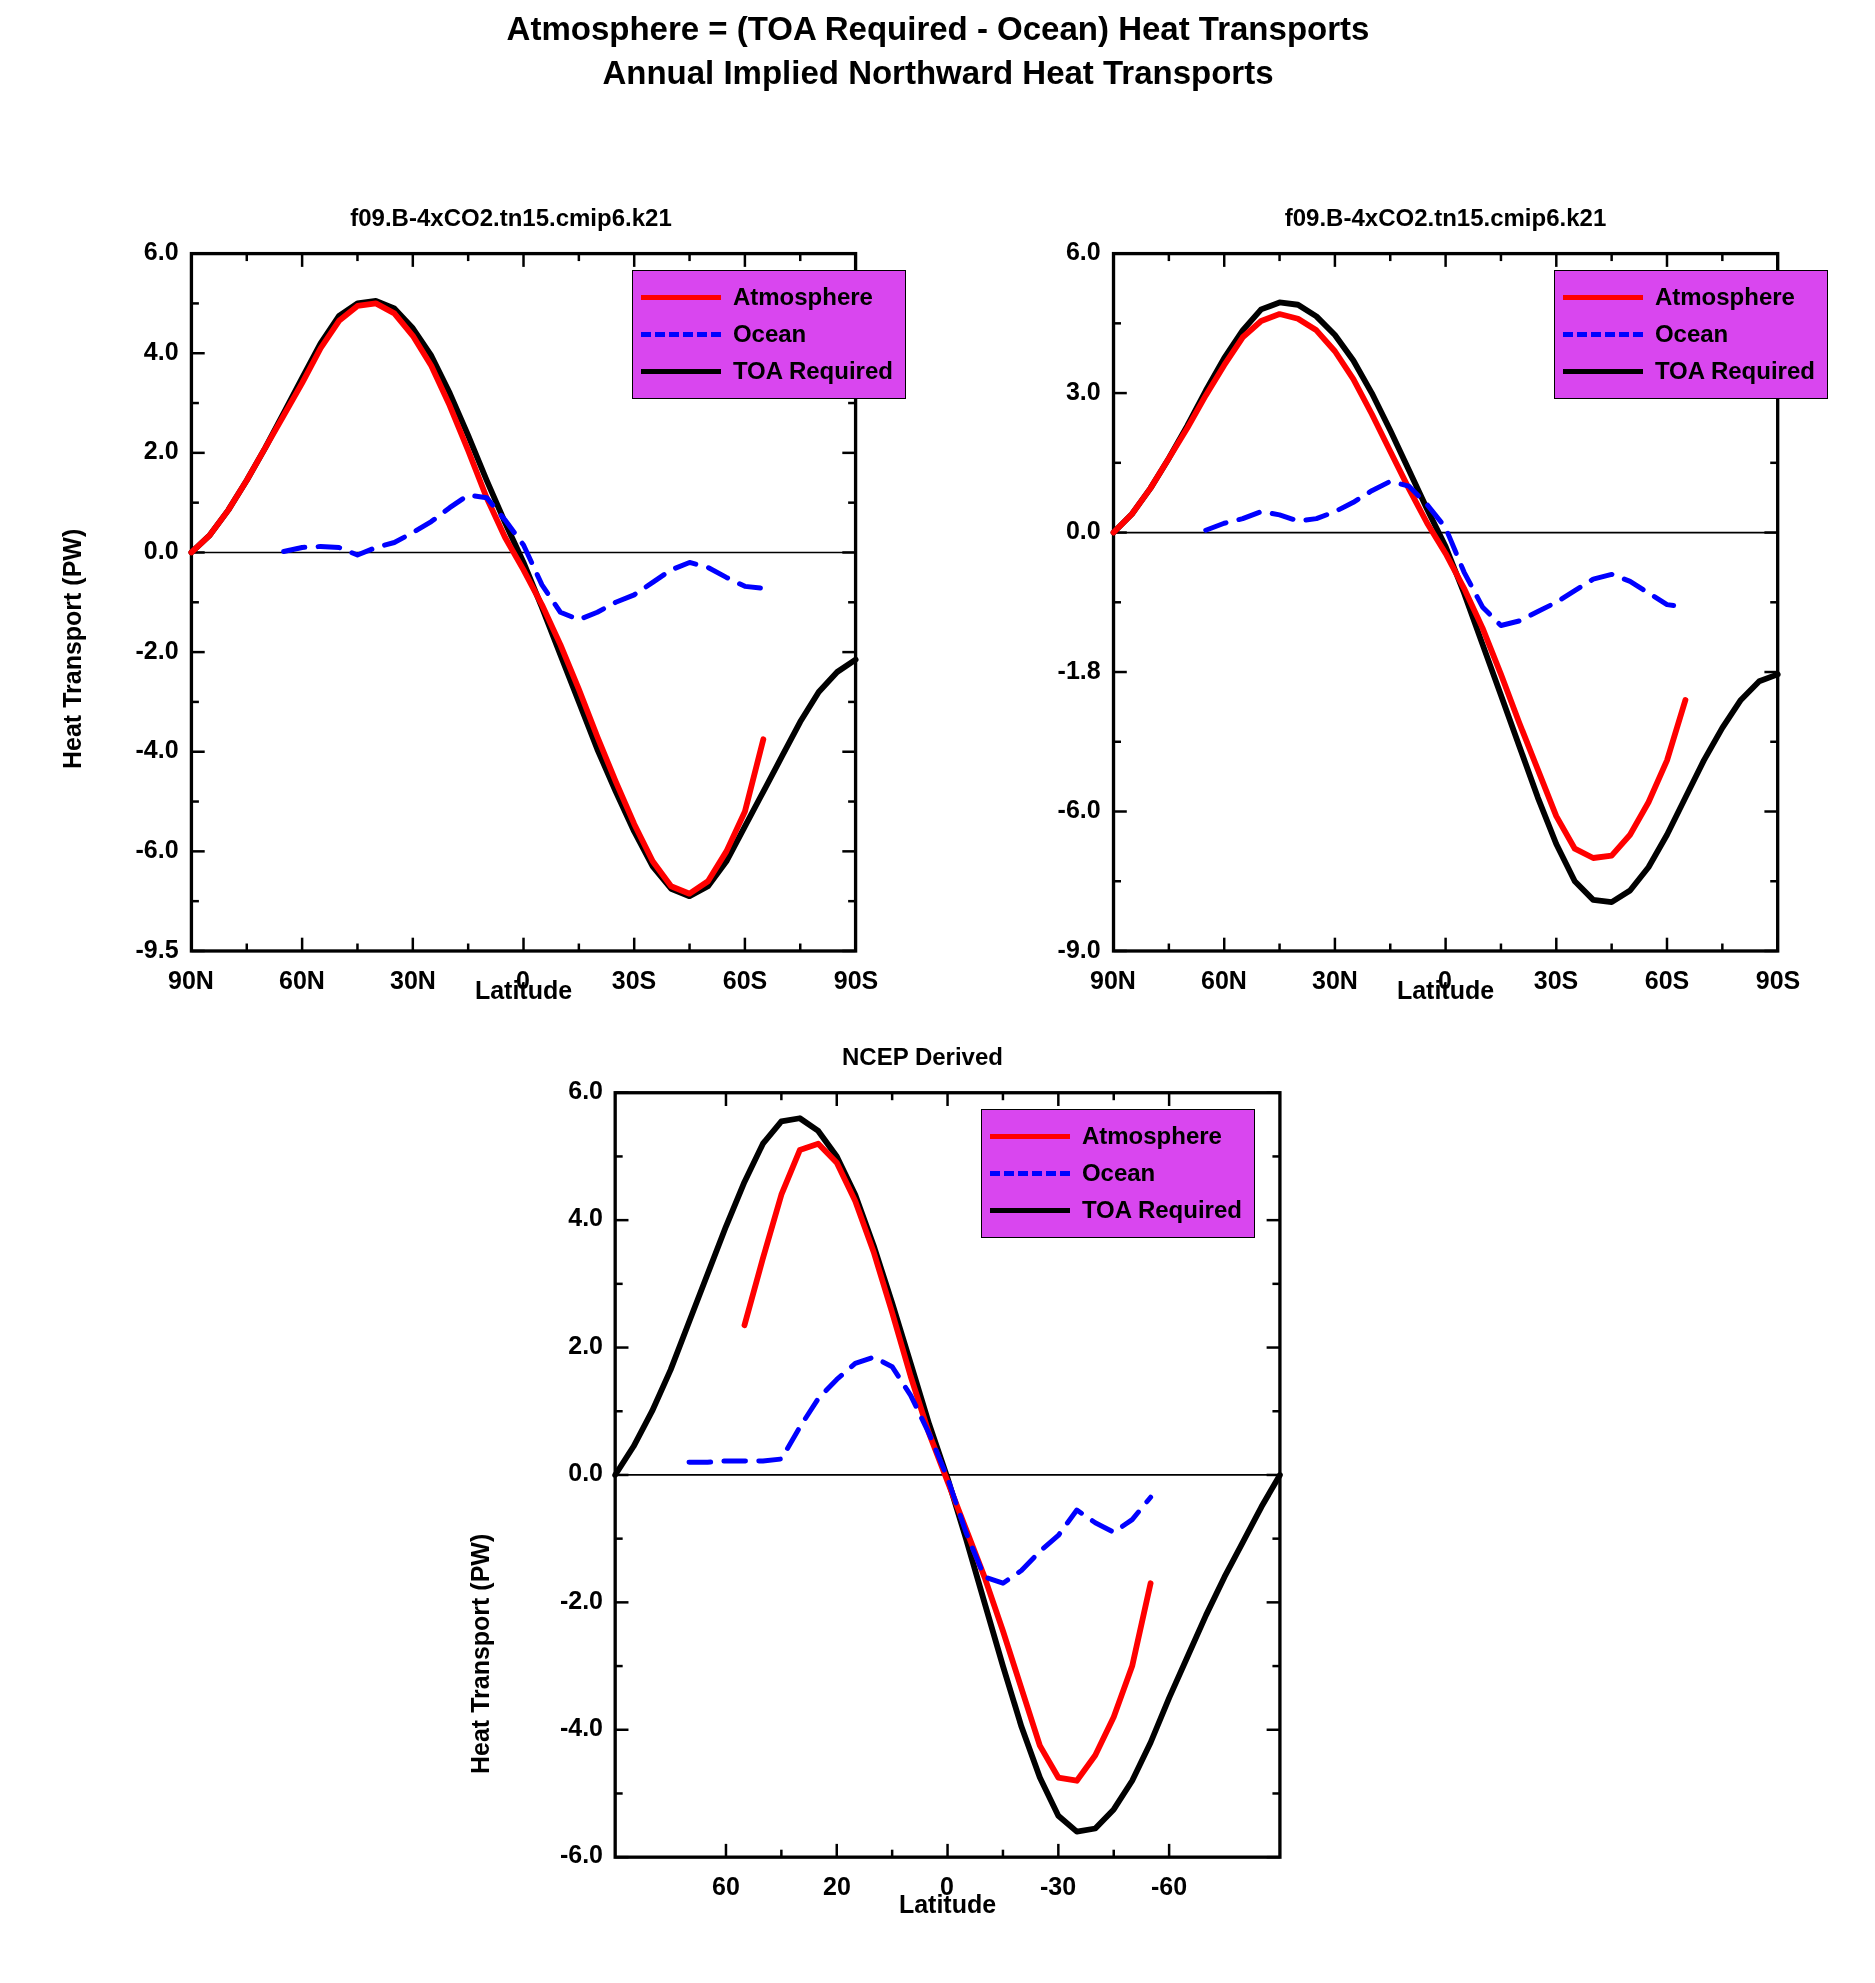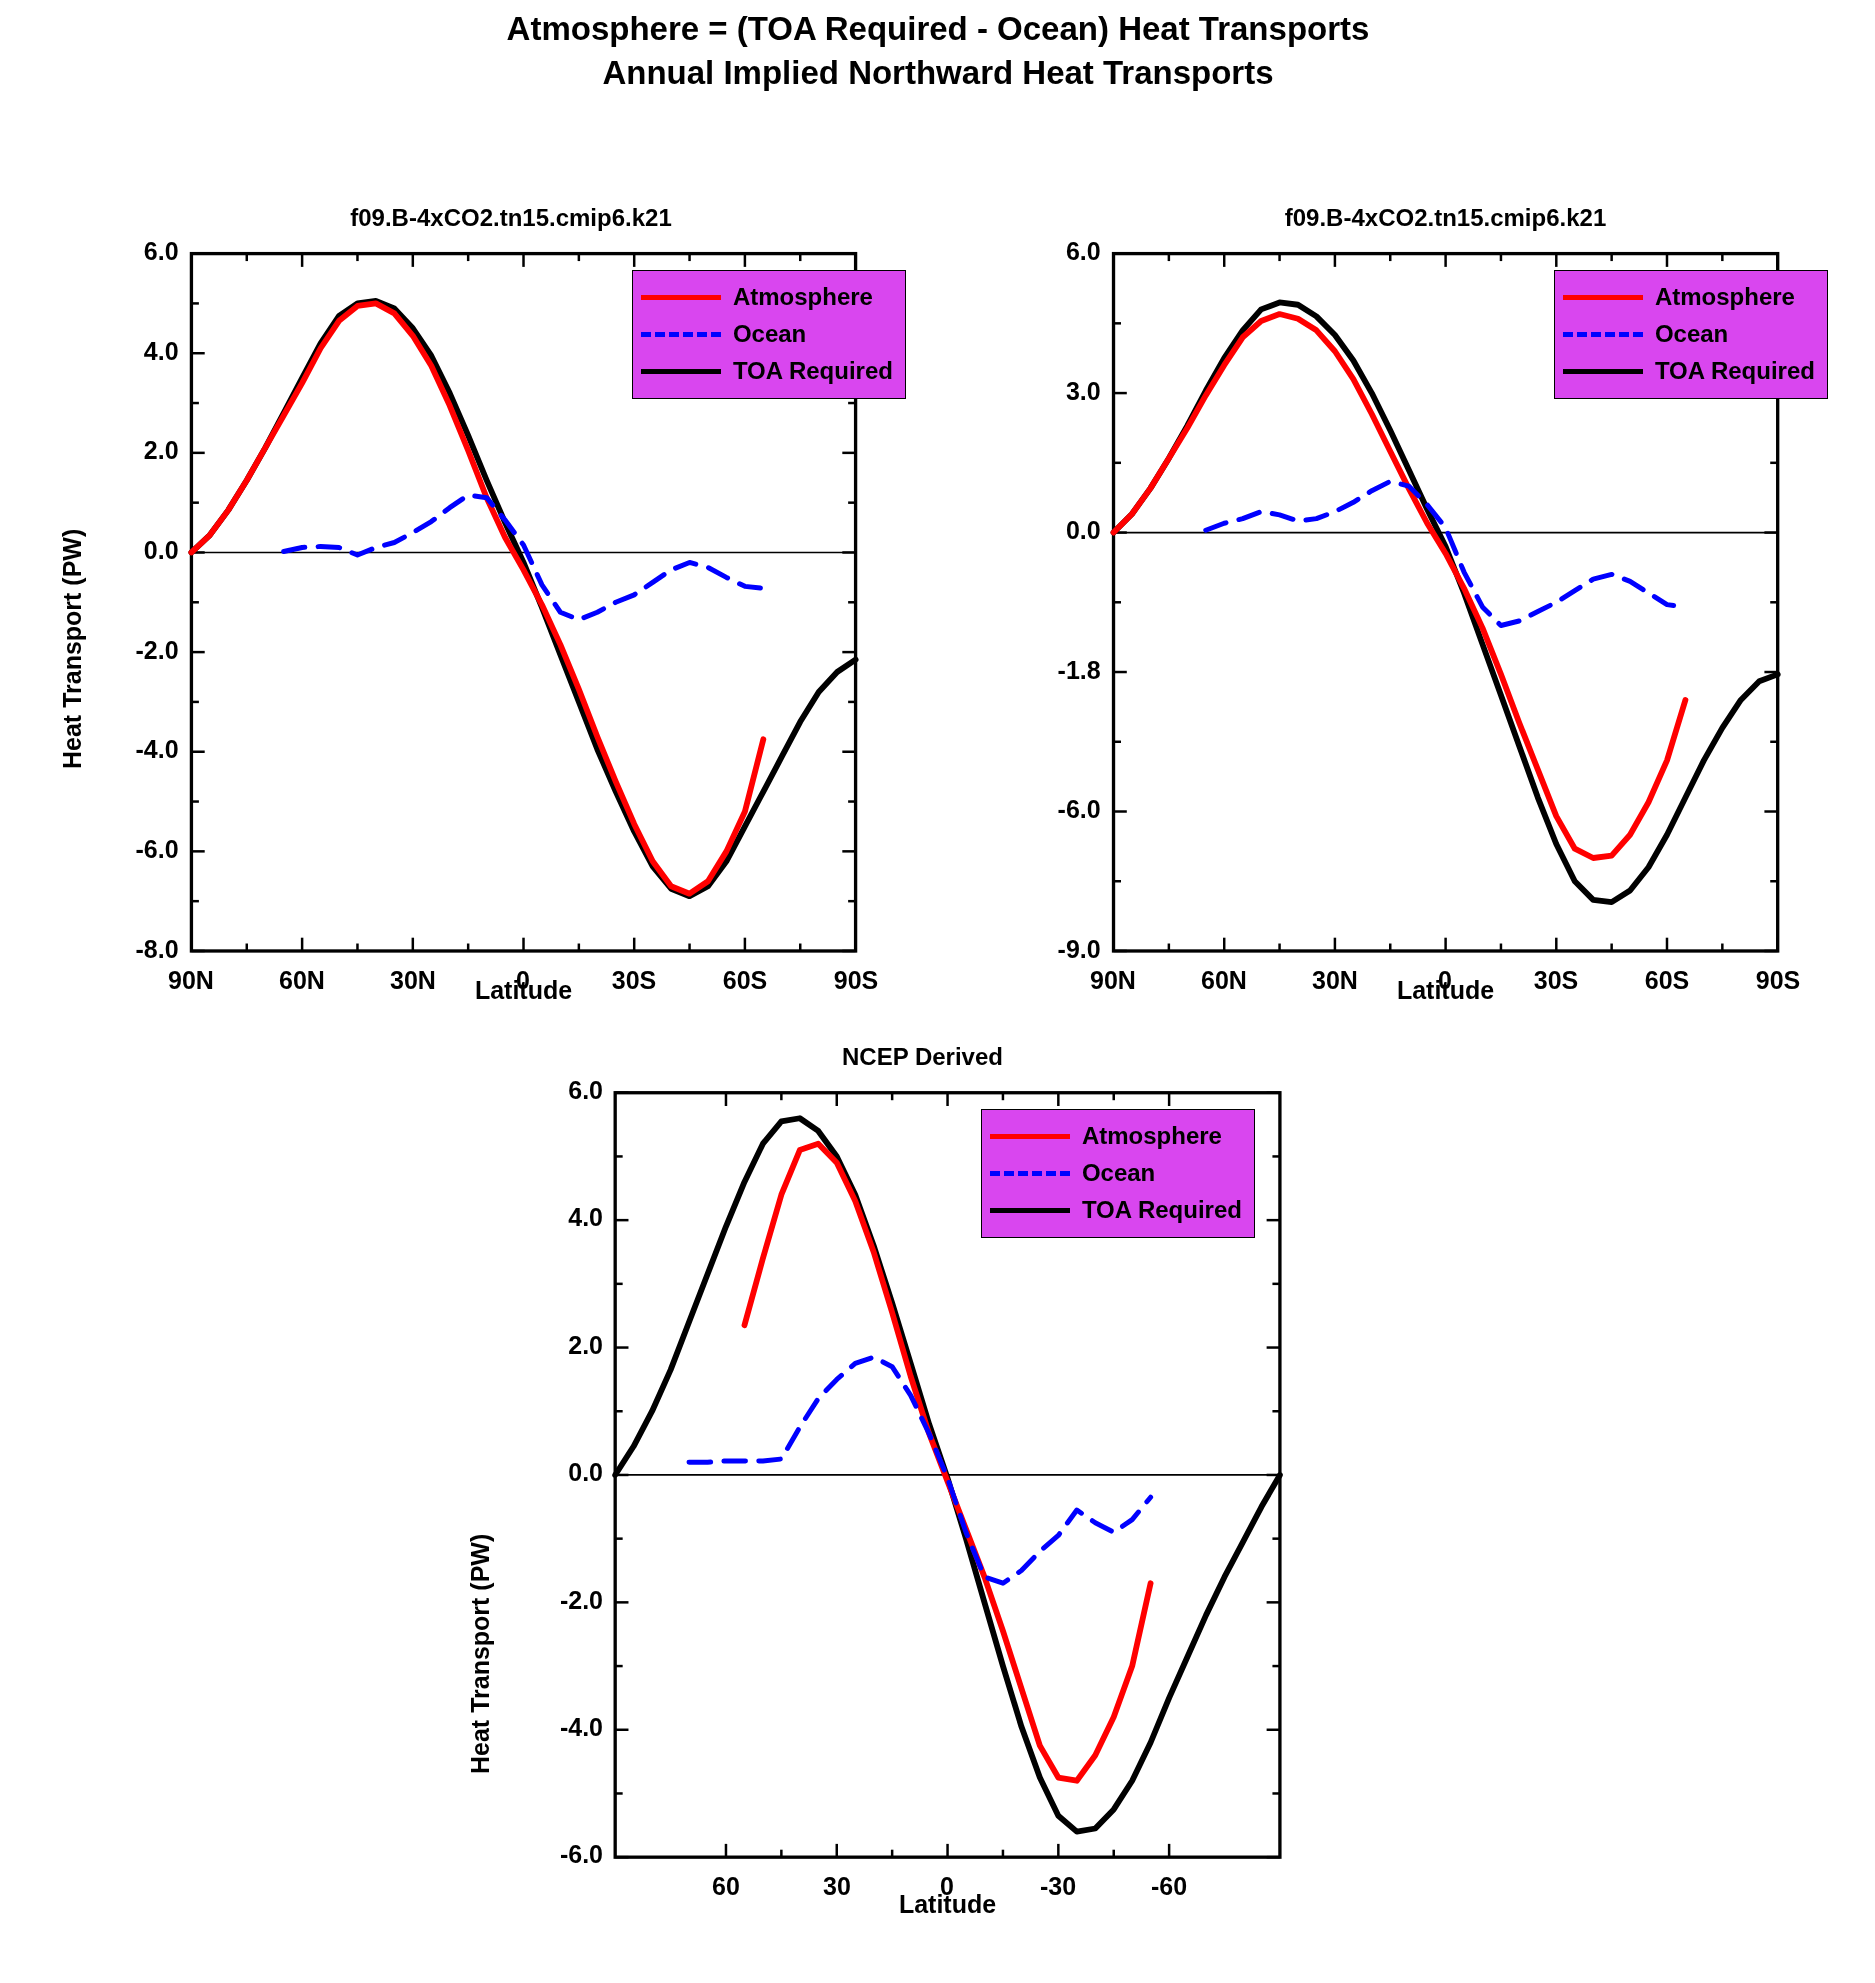--- a/index.html
+++ b/index.html
@@ -175,21 +175,21 @@
           <path d="M281.1,378.8 L303.3,374.0 L325.6,372.8 L347.8,374.0 L370.0,383.0 L392.2,374.0 L414.4,368.0 L436.7,356.0 L458.9,342.8 L481.1,326.0 L503.3,311.0 L525.6,314.0 L547.8,341.0 L570.0,371.0 L592.2,419.0 L614.4,452.0 L636.7,461.0 L658.9,452.0 L681.1,440.0 L703.3,431.0 L725.6,416.0 L747.8,401.0 L770.0,392.0 L792.2,398.0 L814.4,410.0 L836.7,420.8 L858.9,423.2 " fill="none" stroke="#0000ff" stroke-width="6" stroke-linejoin="round" stroke-linecap="round" stroke-dasharray="26,16"></path>
         </svg>
       <div class="axis-label-x" style="left:141px; top:739px; width:665px;">Latitude</div>
     <div class="tick-label ytick" style="left: 16.6px; top: 0px; width: 112px; font-size: 25px;">6.0</div>
         <div class="tick-label ytick" style="left: 16.6px; top: 100px; width: 112px; font-size: 25px;">4.0</div>
         <div class="tick-label ytick" style="left: 16.6px; top: 199px; width: 112px; font-size: 25px;">2.0</div>
         <div class="tick-label ytick" style="left: 16.6px; top: 299px; width: 112px; font-size: 25px;">0.0</div>
         <div class="tick-label ytick" style="left: 16.6px; top: 399px; width: 112px; font-size: 25px;">-2.0</div>
         <div class="tick-label ytick" style="left: 16.6px; top: 498px; width: 112px; font-size: 25px;">-4.0</div>
         <div class="tick-label ytick" style="left: 16.6px; top: 598px; width: 112px; font-size: 25px;">-6.0</div>
-        <div class="tick-label ytick" style="left: 16.6px; top: 698px; width: 112px; font-size: 25px;">-8.0</div>
+        <div class="tick-label ytick" style="left: 16.6px; top: 698px; width: 112px; font-size: 25px;">-9.5</div>
         <div class="tick-label xtick" style="left: 83px; top: 729px; width: 116px; font-size: 25px;">90N</div>
         <div class="tick-label xtick" style="left: 194px; top: 729px; width: 116px; font-size: 25px;">60N</div>
         <div class="tick-label xtick" style="left: 305px; top: 729px; width: 116px; font-size: 25px;">30N</div>
         <div class="tick-label xtick" style="left: 415px; top: 729px; width: 116px; font-size: 25px;">0</div>
         <div class="tick-label xtick" style="left: 526px; top: 729px; width: 116px; font-size: 25px;">30S</div>
         <div class="tick-label xtick" style="left: 637px; top: 729px; width: 116px; font-size: 25px;">60S</div>
         <div class="tick-label xtick" style="left: 748px; top: 729px; width: 116px; font-size: 25px;">90S</div>
         <div class="legend" style="left: 582px; top: 33px;">
           <div class="legend-row">
             <div class="legend-swatch" style="border-top: 5px solid rgb(255, 0, 0);"></div>
@@ -356,21 +356,21 @@
         </svg>
       <div class="axis-label-x" style="left:166px; top:814px; width:665px;">Latitude</div>
     <div class="tick-label ytick" style="left: 42px; top: 0px; width: 112px; font-size: 25px;">6.0</div>
         <div class="tick-label ytick" style="left: 42px; top: 127px; width: 112px; font-size: 25px;">4.0</div>
         <div class="tick-label ytick" style="left: 42px; top: 255px; width: 112px; font-size: 25px;">2.0</div>
         <div class="tick-label ytick" style="left: 42px; top: 382px; width: 112px; font-size: 25px;">0.0</div>
         <div class="tick-label ytick" style="left: 42px; top: 510px; width: 112px; font-size: 25px;">-2.0</div>
         <div class="tick-label ytick" style="left: 42px; top: 637px; width: 112px; font-size: 25px;">-4.0</div>
         <div class="tick-label ytick" style="left: 42px; top: 764px; width: 112px; font-size: 25px;">-6.0</div>
         <div class="tick-label xtick" style="left: 219px; top: 796px; width: 116px; font-size: 25px;">60</div>
-        <div class="tick-label xtick" style="left: 330px; top: 796px; width: 116px; font-size: 25px;">30</div>
+        <div class="tick-label xtick" style="left: 330px; top: 796px; width: 116px; font-size: 25px;">20</div>
         <div class="tick-label xtick" style="left: 440px; top: 796px; width: 116px; font-size: 25px;">0</div>
         <div class="tick-label xtick" style="left: 551px; top: 796px; width: 116px; font-size: 25px;">-30</div>
         <div class="tick-label xtick" style="left: 662px; top: 796px; width: 116px; font-size: 25px;">-60</div>
         <div class="legend" style="left: 532px; top: 33px;">
           <div class="legend-row">
             <div class="legend-swatch" style="border-top: 5px solid rgb(255, 0, 0);"></div>
             <div class="legend-text">Atmosphere</div>
           </div>
           <div class="legend-row">
             <div class="legend-swatch" style="border-top: 5px dashed rgb(0, 0, 255);"></div>

